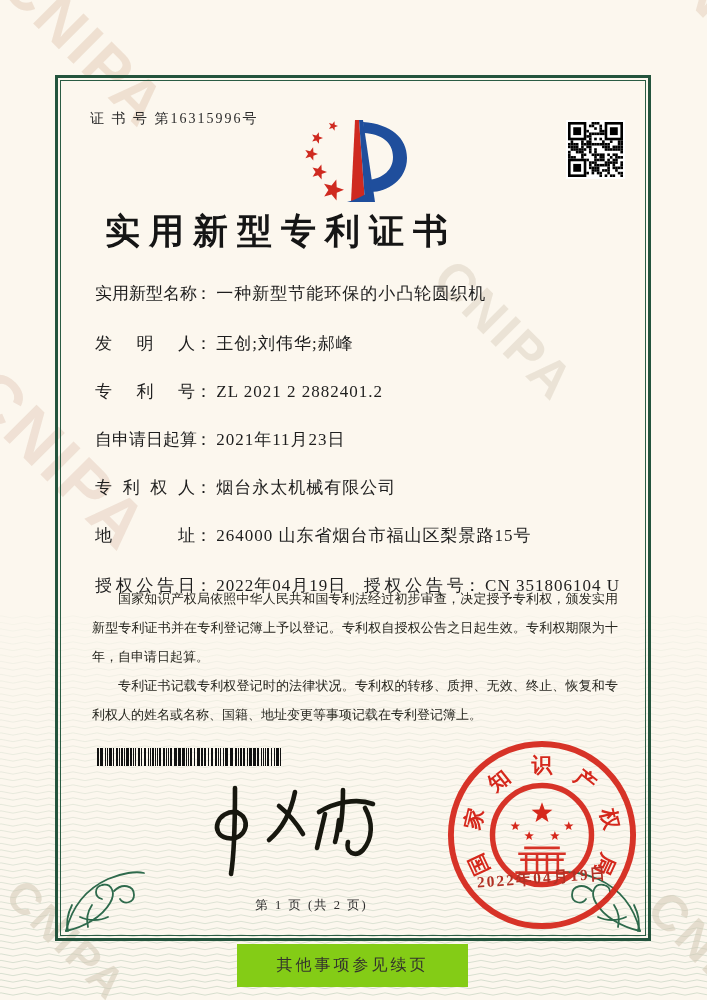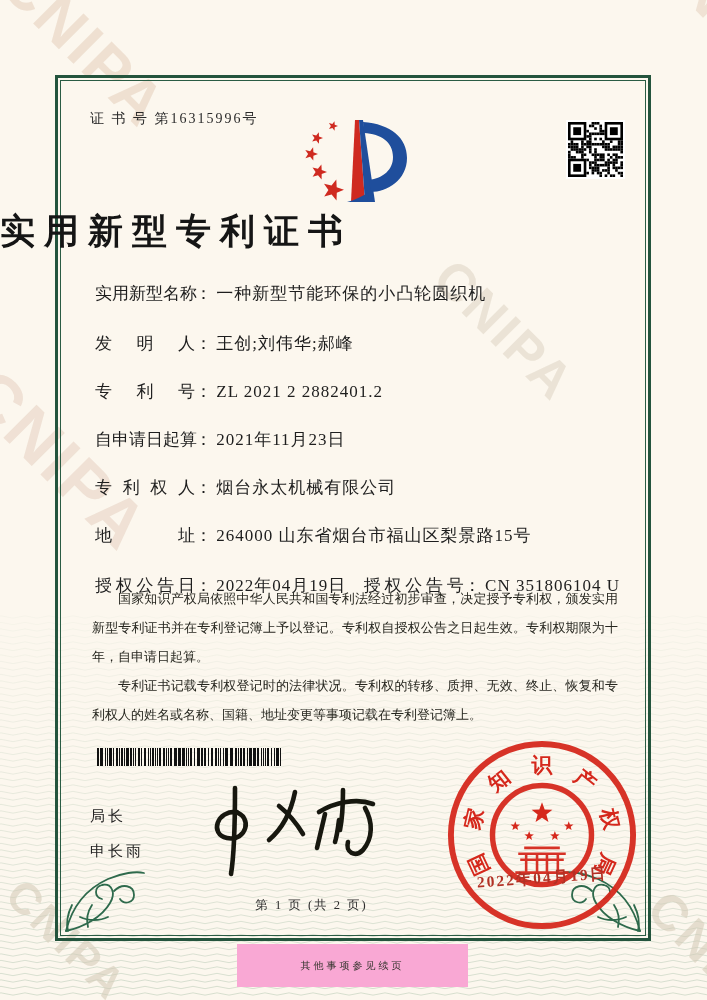--- a/index.html
+++ b/index.html
@@ -14,43 +14,43 @@
     font-weight:700; letter-spacing:3px; transform:rotate(45deg);
     transform-origin:center; pointer-events:none; user-select:none;
   }
   .waves { position:absolute; left:0; top:615px; width:707px; height:385px; }
   .frame { position:absolute; left:55px; top:75px; width:596px; height:866px;
     border:3px solid #24543d; }
   .frame-inner { position:absolute; inset:2px; border:1px solid #2a5c44; }
   .cert-no { position:absolute; left:90px; top:110px; font-size:14px; letter-spacing:2px; color:#2a2a2a; }
   .logo { position:absolute; left:283px; top:108px; width:145px; height:98px; }
   .qr { position:absolute; left:566px; top:120px; width:59px; height:59px; background:#fff; padding:2px; }
-  .title { position:absolute; left:0; top:208px; width:562px; 
+  .title { position:absolute; left:0; top:208px; width:562px; text-align:center;
     font-size:35px; font-weight:700; letter-spacing:9px; color:#151515; }
   .fields { position:absolute; left:95px; top:282px; width:525px; font-size:17px; }
   .frow { margin-bottom:25px; white-space:nowrap; }
   .frow.tall { margin-bottom:27px; }
   .flabel { display:inline-block; width:100px; text-align:justify; text-align-last:justify; vertical-align:bottom; }
   .fvalue { letter-spacing:1px; }
   .pairrow { display:flex;margin-top:16px; }
   .paircell { width:278px; }
   .body-text { position:absolute; left:92px; top:584px; width:526px;
     font-size:13px; line-height:29px; text-align:justify; color:#26261f; }
   .body-text p { text-indent:2em; }
   .barcode { position:absolute; left:97px; top:748px; width:188px; height:18px; }
   .officer { position:absolute; left:90px; top:799px; font-size:15px; line-height:35px; letter-spacing:3px; color:#222; }
   .sig { position:absolute; left:195px; top:778px; width:200px; height:105px; }
   .seal { position:absolute; left:443px; top:736px; width:198px; height:198px; }
   .seal-date { position:absolute; left:443px; top:868px; width:198px; text-align:center;
     color:#b23125; font-size:15.5px; letter-spacing:2px; transform:rotate(-4deg); font-weight:600; }
   .page-info { position:absolute; left:0; top:897px; width:623px; text-align:center;
     font-size:12.5px; letter-spacing:2px; color:#2c2c2c; }
   .bottom-tab { position:absolute; left:237px; top:944px; width:231px; height:43px;
-    background:#f9a8d4; display:flex; align-items:center; justify-content:center;
-    font-size:10px; letter-spacing:3px; color:#33332c; }
+    background:#84cc16; display:flex; align-items:center; justify-content:center;
+    font-size:16px; letter-spacing:3px; color:#33332c; }
   .ornament { position:absolute; width:92px; height:92px; }
   .orn-bl { left:58px; top:847px; }
   .orn-br { left:556px; top:847px; transform:scaleX(-1); }
 </style>
 </head>
 <body>
 
 <div class="page">
 
   <svg class="waves" id="waves-svg" viewBox="0 0 707 385">
@@ -436,24 +436,20 @@
       <rect x="164" y="0" width="1" height="18" fill="#111"></rect>
       <rect x="166" y="0" width="1" height="18" fill="#111"></rect>
       <rect x="168" y="0" width="1" height="18" fill="#111"></rect>
       <rect x="170" y="0" width="2" height="18" fill="#111"></rect>
       <rect x="174" y="0" width="1" height="18" fill="#111"></rect>
       <rect x="177" y="0" width="1" height="18" fill="#111"></rect>
       <rect x="179" y="0" width="3" height="18" fill="#111"></rect>
       <rect x="183" y="0" width="1" height="18" fill="#111"></rect>
     </svg>
 
-  <div class="officer">
-    <div>局长</div>
-    <div>申长雨</div>
-  </div>
 
   <svg class="sig" viewBox="0 0 200 105">
     <g fill="none" stroke="#17170f" stroke-width="4.6" stroke-linecap="round" stroke-linejoin="round">
       <path d="M 42,34 C 22,32 14,56 32,60 C 52,64 58,38 40,34"></path>
       <path d="M 40,10 C 40,34 40,72 36,96"></path>
       <path d="M 100,14 C 96,34 88,50 74,62"></path>
       <path d="M 84,28 C 94,36 102,46 108,56"></path>
       <path d="M 124,34 C 140,24 162,20 178,26"></path>
       <path d="M 148,12 C 148,28 147,42 145,52"></path>
       <path d="M 130,36 L 122,70"></path>

